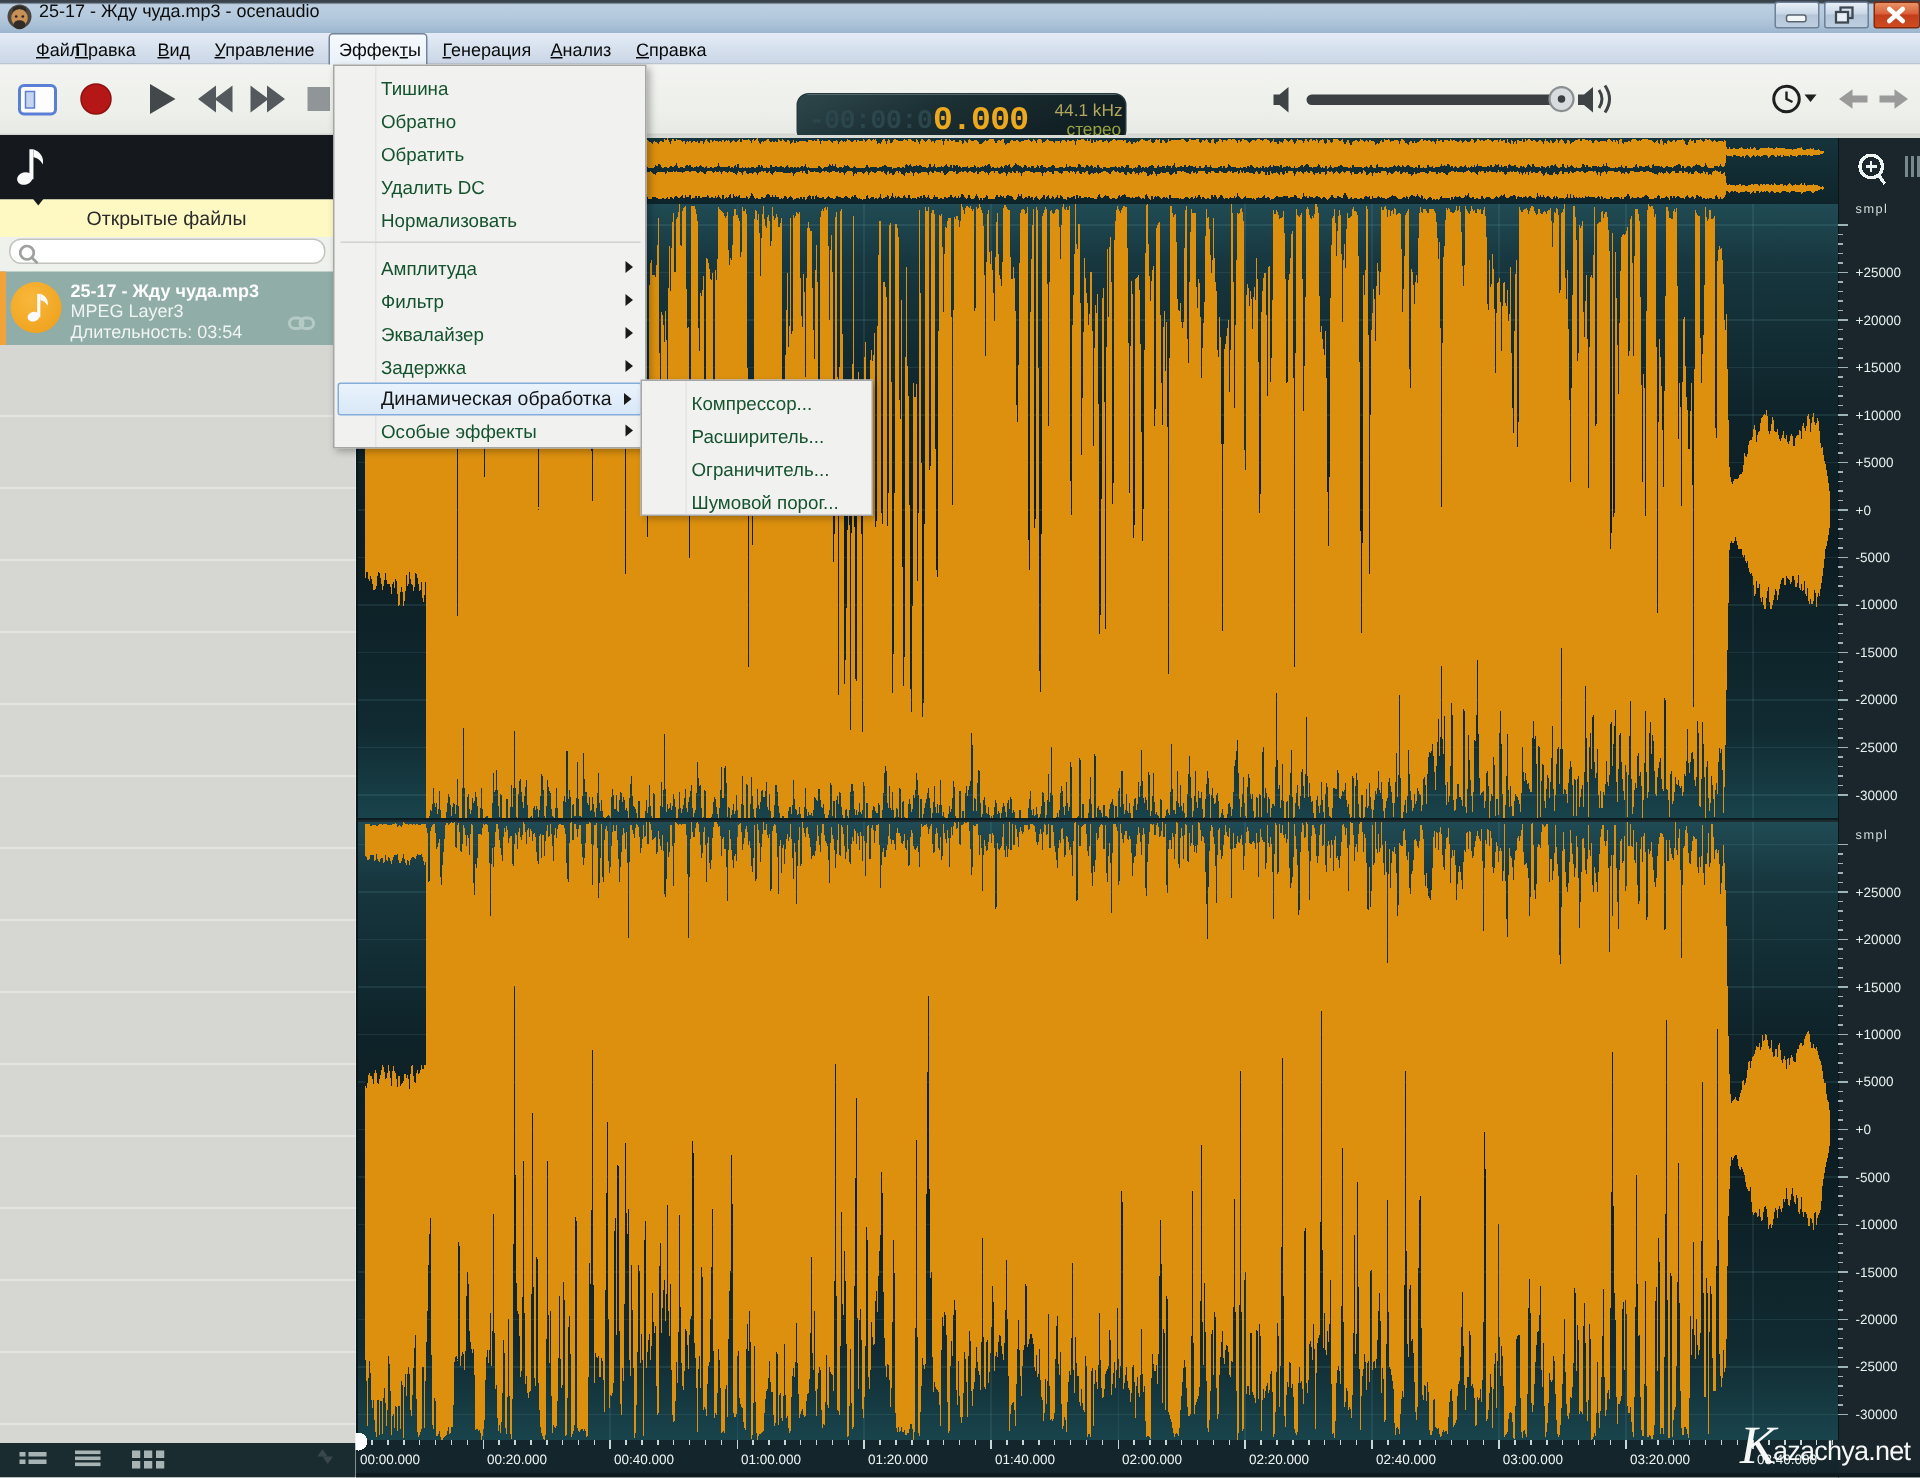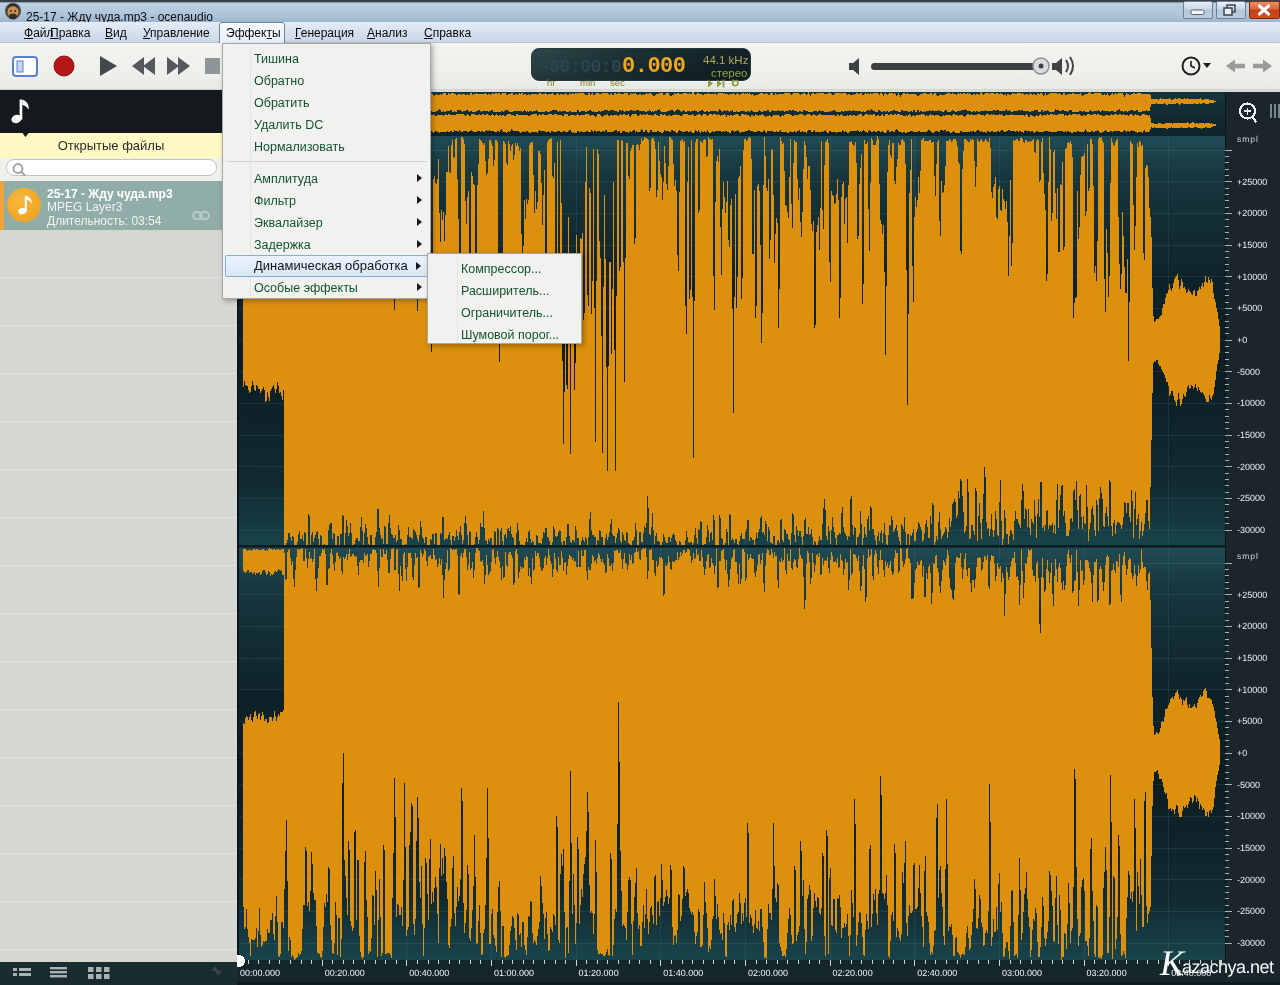--- a/index.html
+++ b/index.html
@@ -1,38 +1,38 @@
 <!DOCTYPE html>
 <html><head><meta charset="utf-8"><style>
 *{margin:0;padding:0;box-sizing:border-box;}
 html,body{width:1280px;height:985px;overflow:hidden;}
 body{position:relative;font-family:"Liberation Sans",sans-serif;background:#EFF1ED;}
 .abs{position:absolute;}
 
 #titlebar{left:0;top:0;width:1280px;height:22px;
  background:linear-gradient(#3A434C 0%,#3A434C 7%,#BDD0E2 14%,#B3C8DC 55%,#A3BBD2 90%,#9CB4CC 100%);}
-#titletxt{left:26px;top:10px;font-size:12px;color:#0D0D0D;}
+#titletxt{left:26px;top:0;font-size:12px;color:#0D0D0D;}
 .winbtn{top:1px;height:18px;border-radius:2px;border:1px solid #6D8097;}
 #btnmin,#btnres{background:linear-gradient(#E7EFF7 0%,#C8D7E6 45%,#B4C6D8 50%,#BCCEDF 100%);}
 #btnmin{left:1183px;width:30px;}
 #btnres{left:1216px;width:30px;}
 #btnclose{left:1249px;width:31px;border:1px solid #7E2A0E;
  background:linear-gradient(#E89265 0%,#D9603A 45%,#C43D18 50%,#CE4C22 100%);}
 
 #menubar{left:0;top:22px;width:1280px;height:21px;
  background:linear-gradient(#E4EBF6 0%,#D7E1EE 50%,#CBD7E7 100%);border-bottom:1px solid #BBC5D1;}
 .mitem{position:absolute;top:4px;font-size:12px;color:#0A0A0A;}
 #effbox{position:absolute;left:219px;top:0px;width:66px;height:38px;border:1px solid #76849B;border-radius:3px;
  background:linear-gradient(#F6FAFD,#DFE9F4);}
 #effbox span{position:absolute;left:6px;top:3px;font-size:12px;color:#0A0A0A;}
 
 #toolbar{left:0;top:43px;width:1280px;height:47px;
  background:linear-gradient(#F3F4F1 0%,#EDEFEA 70%,#E7E9E4 100%);border-bottom:1px solid #D2D4D0;}
 
-#timebox{left:531px;top:48px;width:220px;height:33px;border-radius:8px;
+#timebox{left:531px;top:62px;width:220px;height:33px;border-radius:8px;
  background:linear-gradient(155deg,#2E464B 0%,#1D3236 35%,#122125 75%,#0E1B1F 100%);
  border:1px solid #253A3F;box-shadow:0 1px 1px rgba(255,255,255,.6);}
 #tb-dim{left:7px;top:8px;font-family:"Liberation Mono",monospace;font-weight:bold;font-size:18px;letter-spacing:-0.5px;color:#2C464E;}
 #tb-bright{left:90px;top:5px;font-family:"Liberation Mono",monospace;font-weight:bold;font-size:22px;letter-spacing:-0.5px;color:#ECA81E;}
 .tbl{position:absolute;top:28px;font-size:9.5px;color:#807D30;}
 #tb-khz{left:171px;top:5px;font-size:11.5px;color:#B2A75C;}
 #tb-ster{left:179px;top:18px;font-size:11.5px;color:#98A33F;}
 
 #sbhead{left:0;top:90px;width:237px;height:43px;background:#15191D;}
 #sblabel{left:0;top:133px;width:222px;height:25px;background:#fef9c3;

